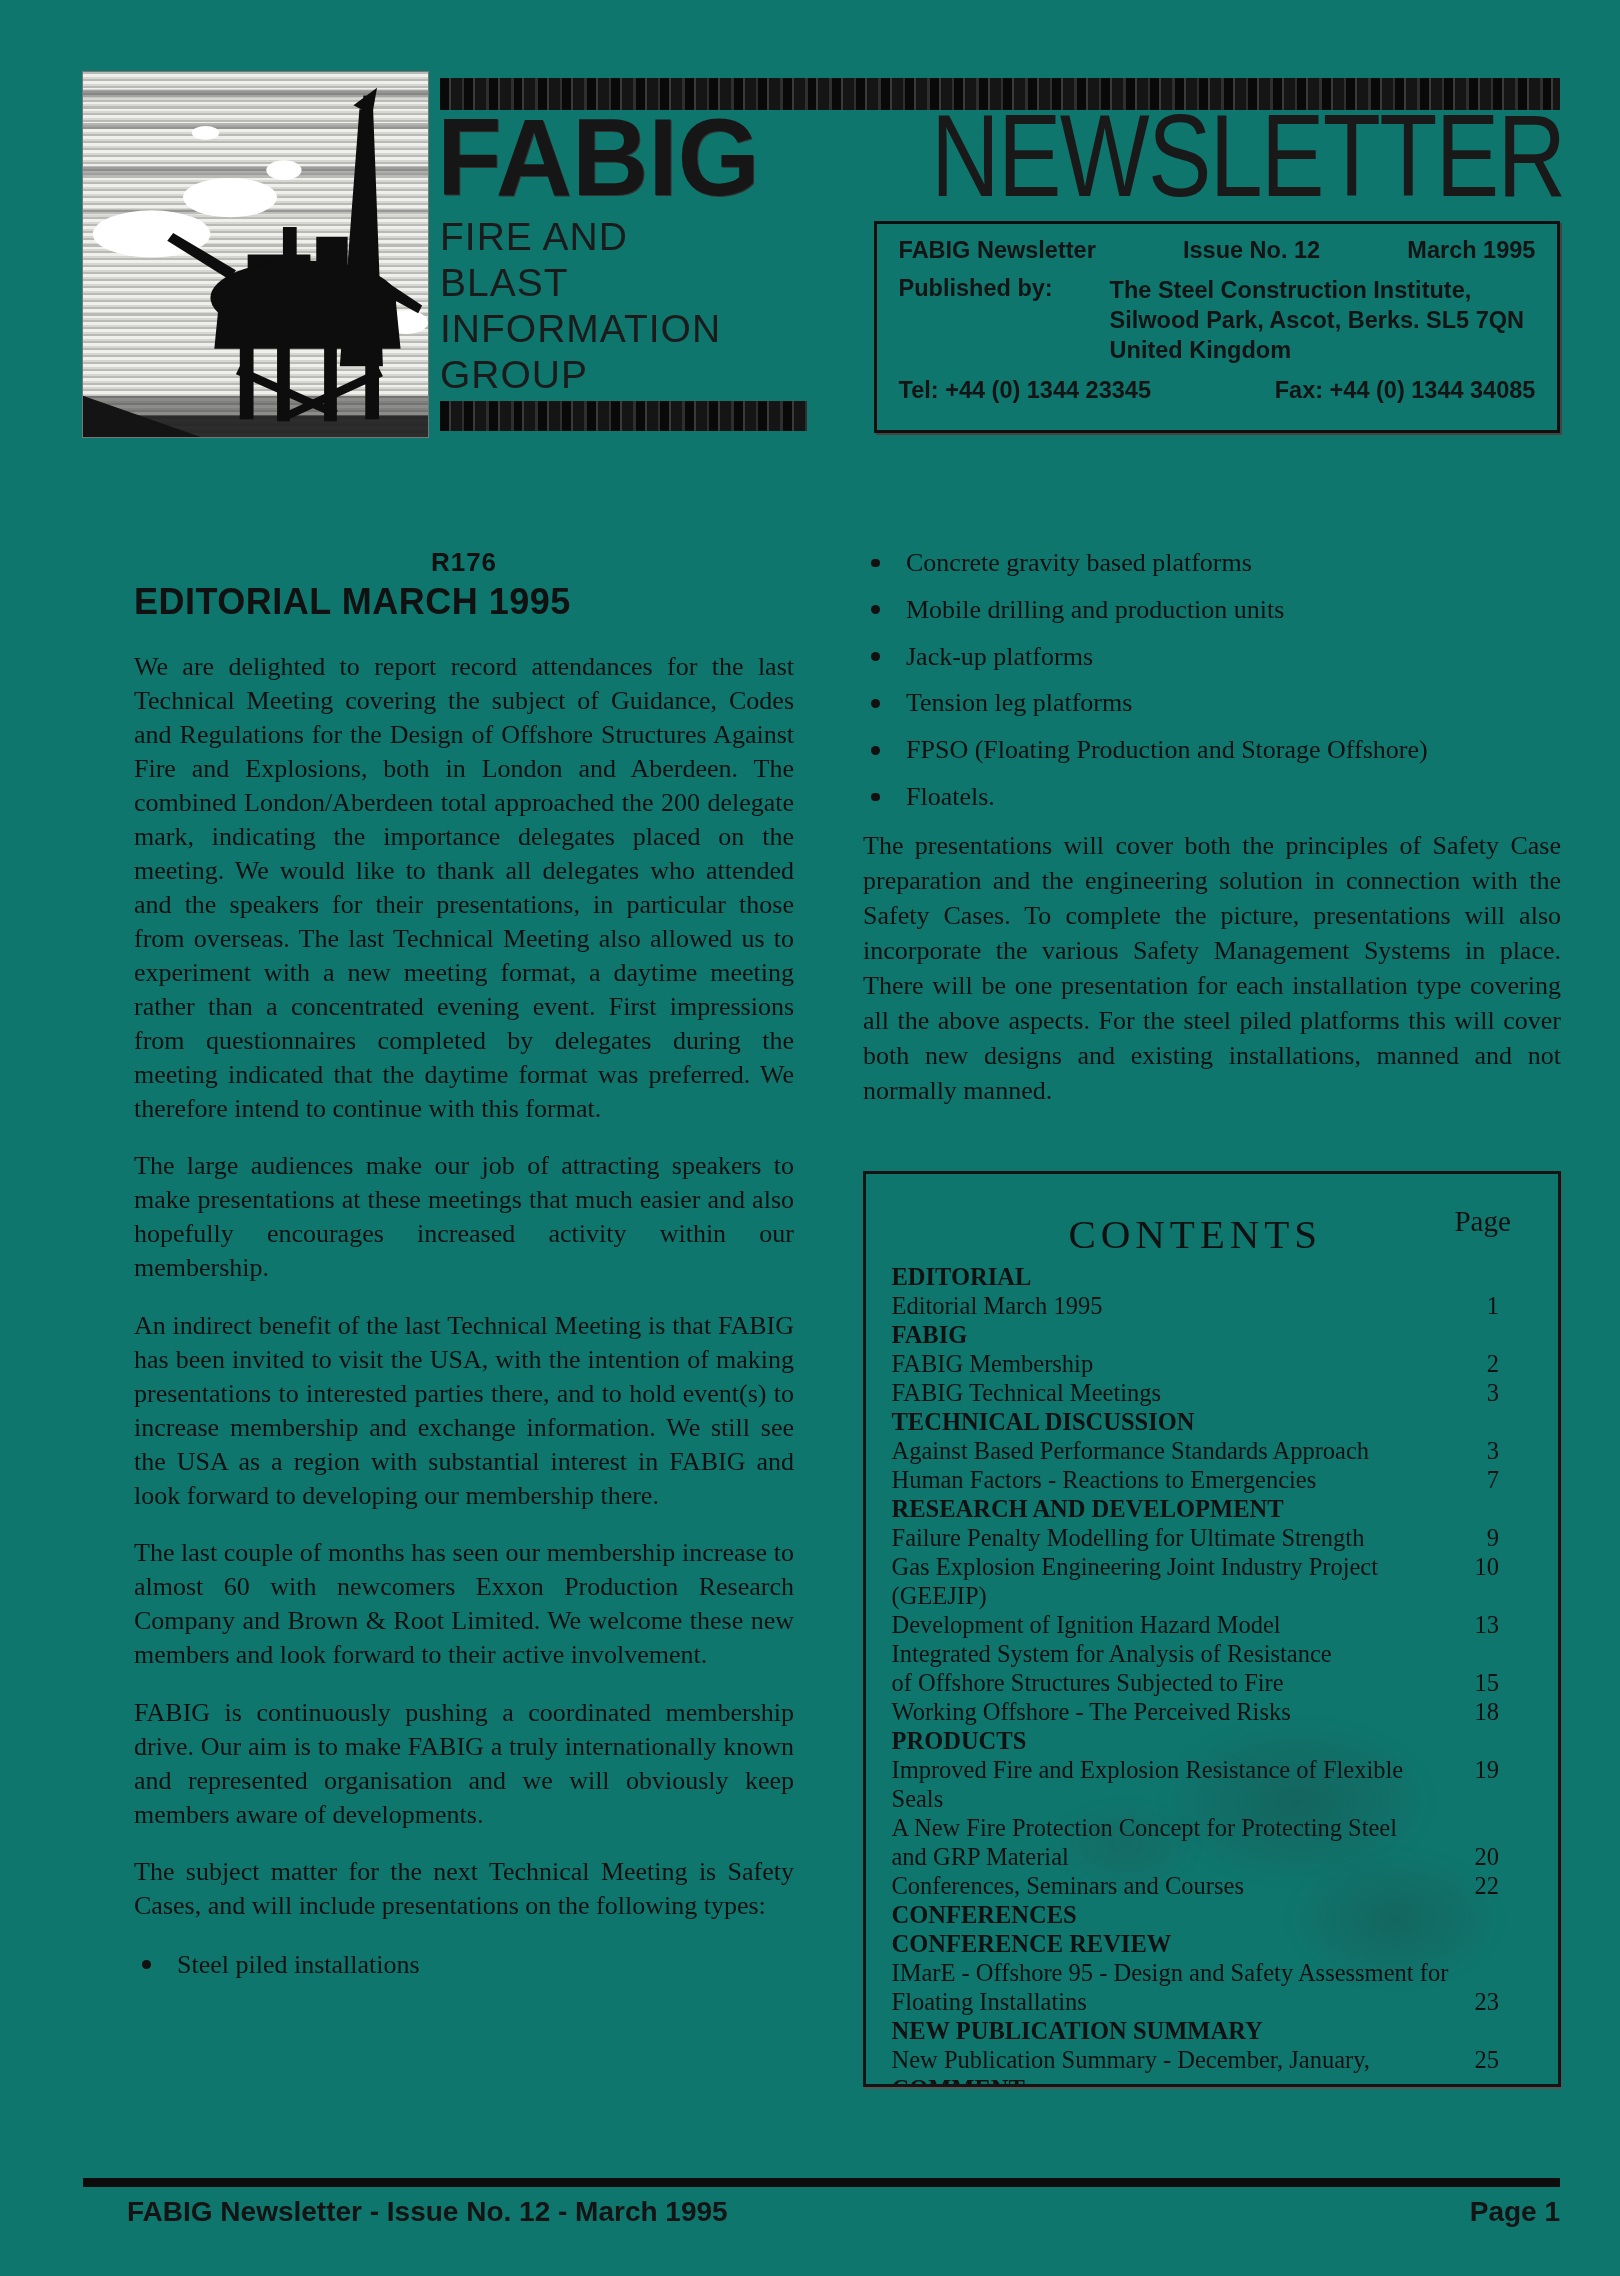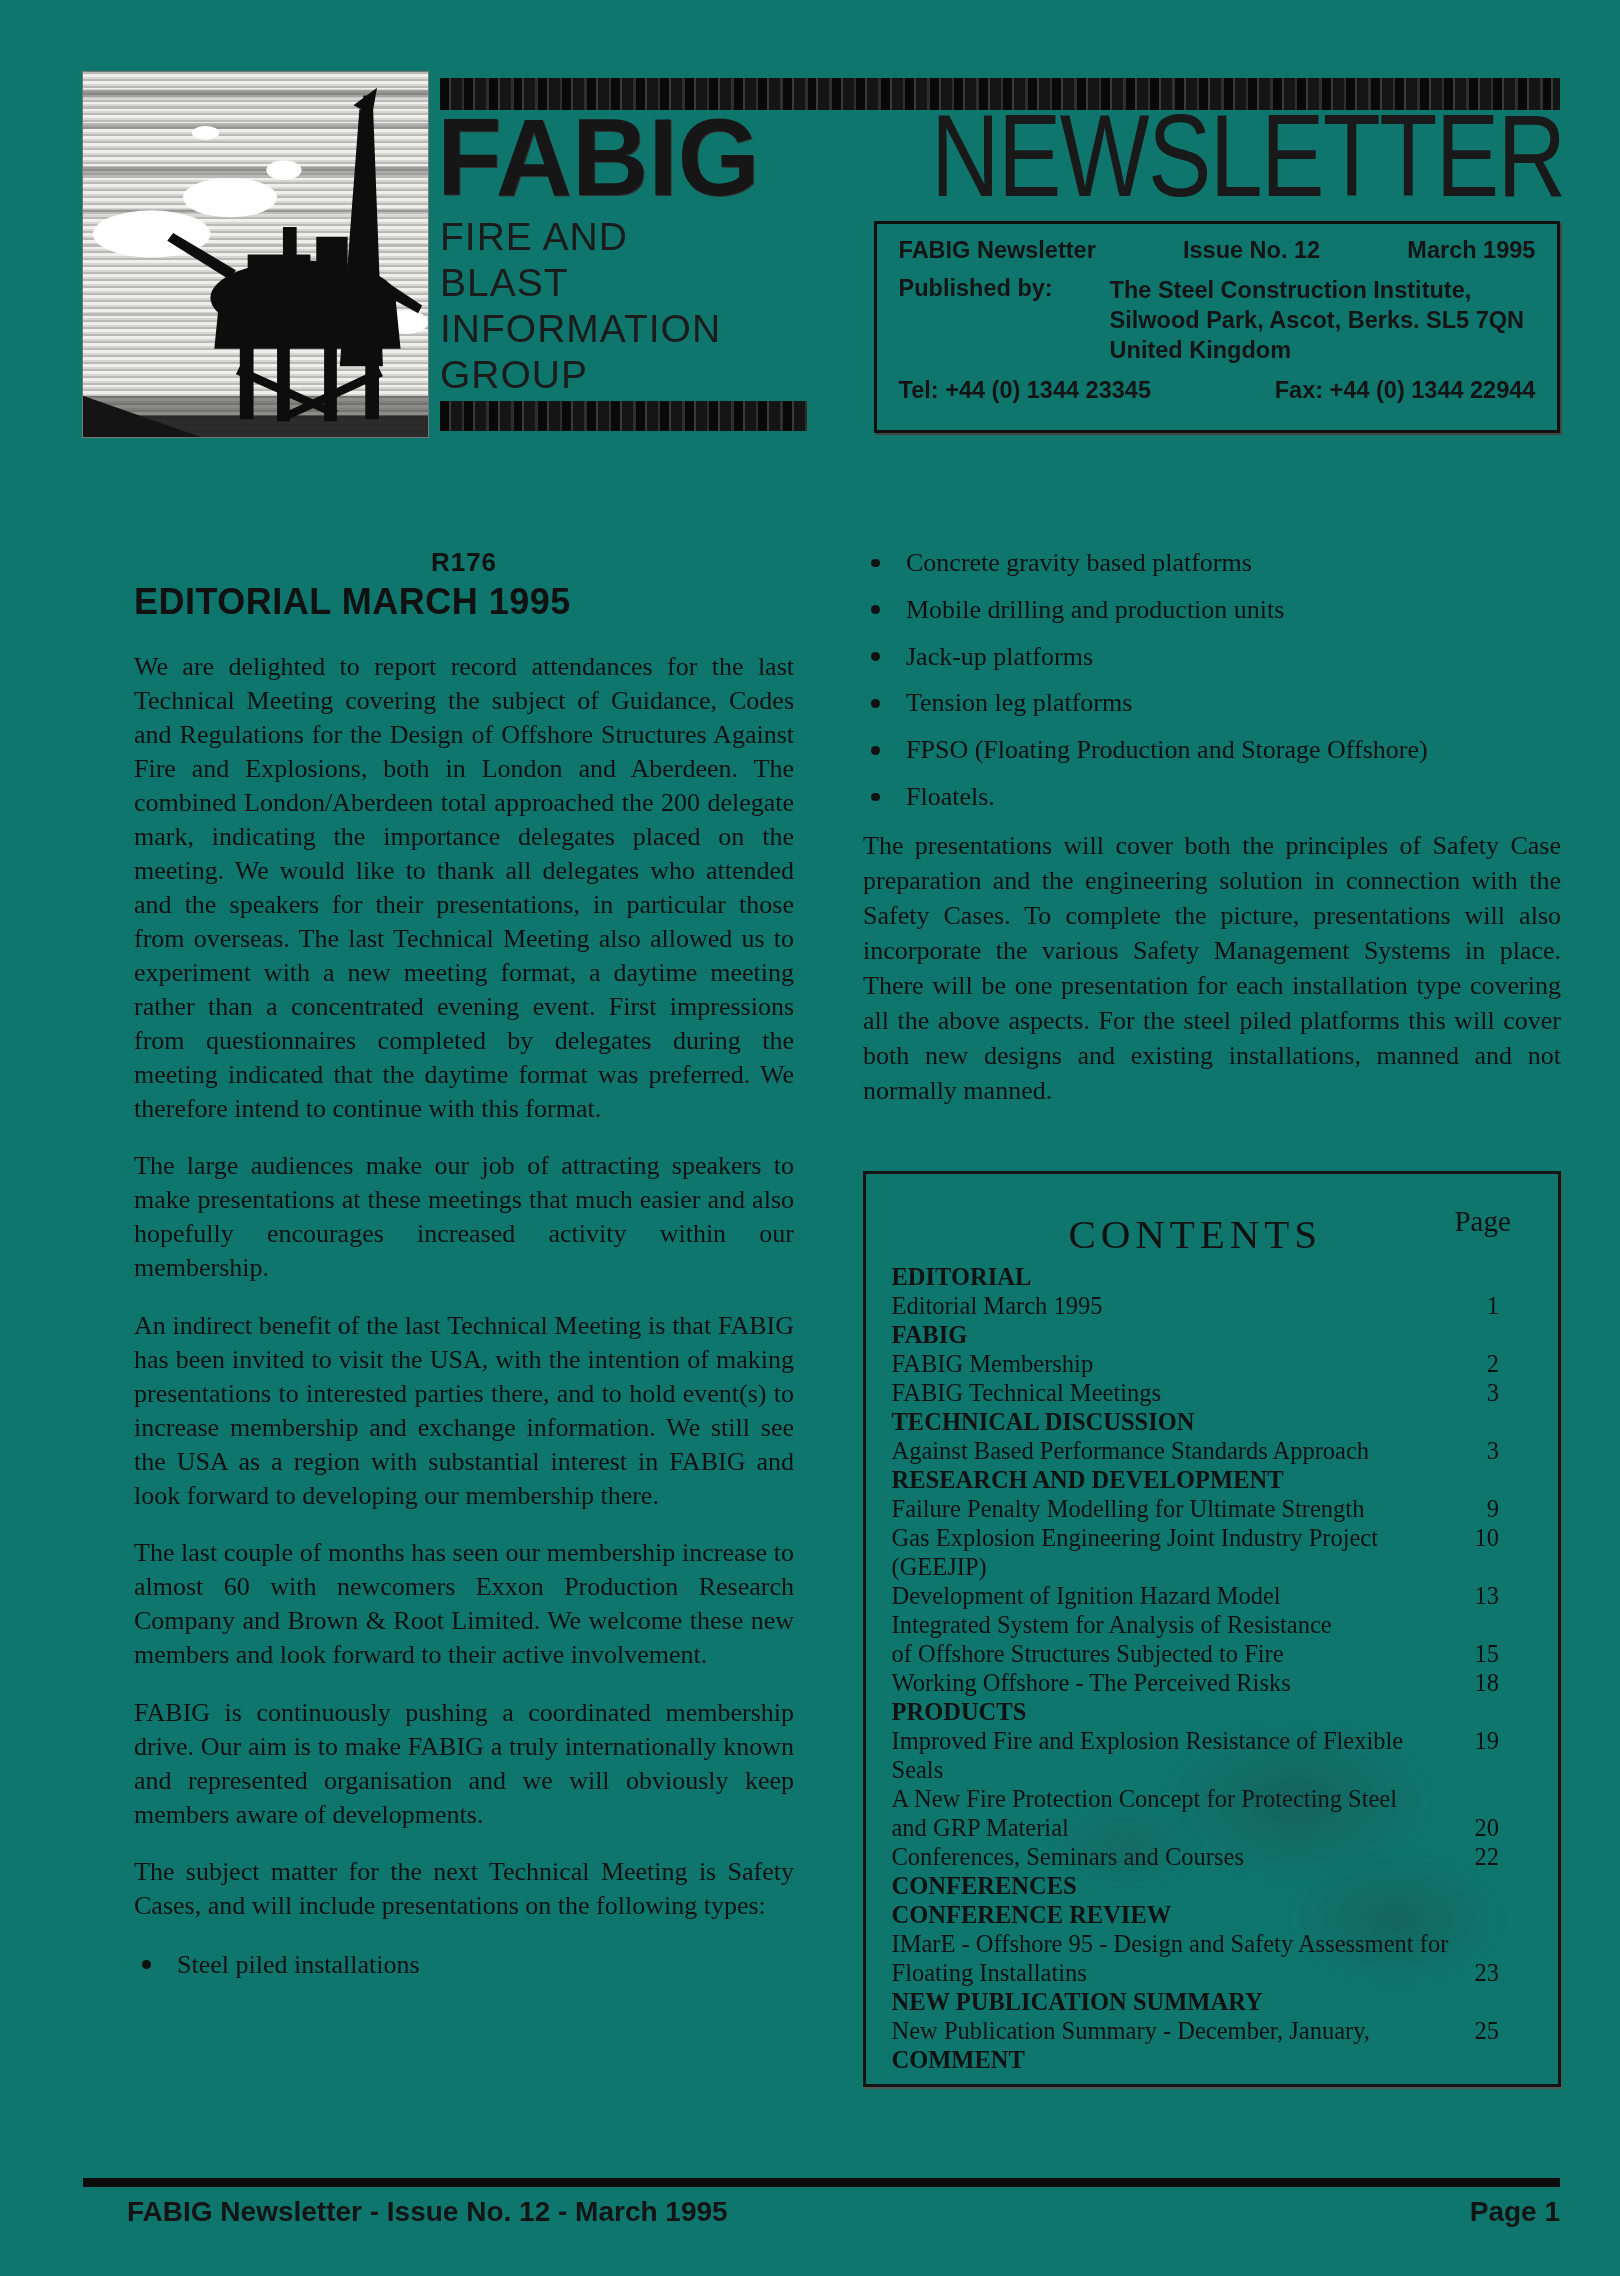--- a/index.html
+++ b/index.html
@@ -163,21 +163,21 @@
       <span class="ib-pub-label">Published by:</span>
       <span class="ib-pub-lines">
 
       <div>The Steel Construction Institute,</div>
           <div>Silwood Park, Ascot, Berks. SL5 7QN</div>
           <div>United Kingdom</div>
         </span>
     </div>
     <div class="ib-row3">
       <span>Tel: +44 (0) 1344 23345</span>
-      <span>Fax: +44 (0) 1344 22944</span>
+      <span>Fax: +44 (0) 1344 34085</span>
     </div>
   </div>
 
   <div class="col-left">
     <div class="ref">R176</div>
     <div class="headline">EDITORIAL MARCH 1995</div>
     <div>
 
     <p class="body-par">We are delighted to report record attendances for the last Technical Meeting covering the subject of Guidance, Codes and Regulations for the Design of Offshore Structures Against Fire and Explosions, both in London and Aberdeen.  The combined London/Aberdeen total approached the 200 delegate mark, indicating the importance delegates placed on the meeting.  We would like to thank all delegates who attended and the speakers for their presentations, in particular those from overseas.  The last Technical Meeting also allowed us to experiment with a new meeting format, a daytime meeting rather than a concentrated evening event.  First impressions from questionnaires completed by delegates during the meeting indicated that the daytime format was preferred.  We therefore intend to continue with this format.</p>
         <p class="body-par">The large audiences make our job of attracting speakers to make presentations at these meetings that much easier and also hopefully encourages increased activity within our membership.</p>
@@ -268,20 +268,24 @@
           <div class="toc-row">
             <span class="toc-label section">TECHNICAL DISCUSSION</span>
             <span class="toc-page"></span>
           </div>
 
           <div class="toc-row">
             <span class="toc-label">Against Based Performance Standards Approach</span>
             <span class="toc-page">3</span>
           </div>
 
+          <div class="toc-row">
+            <span class="toc-label">Human Factors - Reactions to Emergencies</span>
+            <span class="toc-page">7</span>
+          </div>
 
           <div class="toc-row">
             <span class="toc-label section">RESEARCH AND DEVELOPMENT</span>
             <span class="toc-page"></span>
           </div>
 
           <div class="toc-row">
             <span class="toc-label">Failure Penalty Modelling for Ultimate Strength</span>
             <span class="toc-page">9</span>
           </div>

